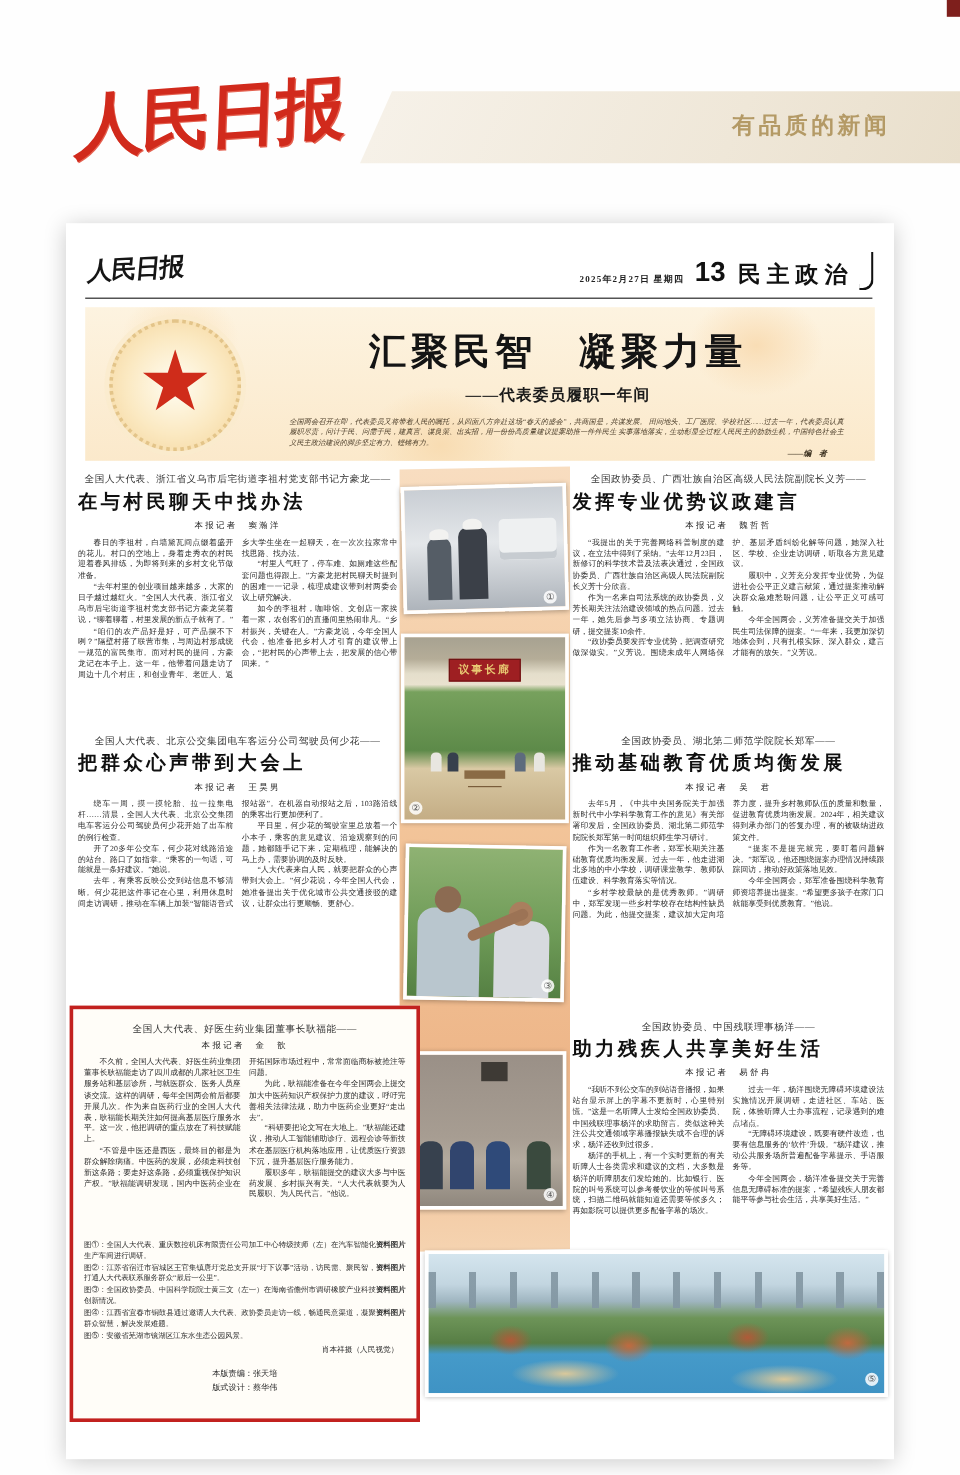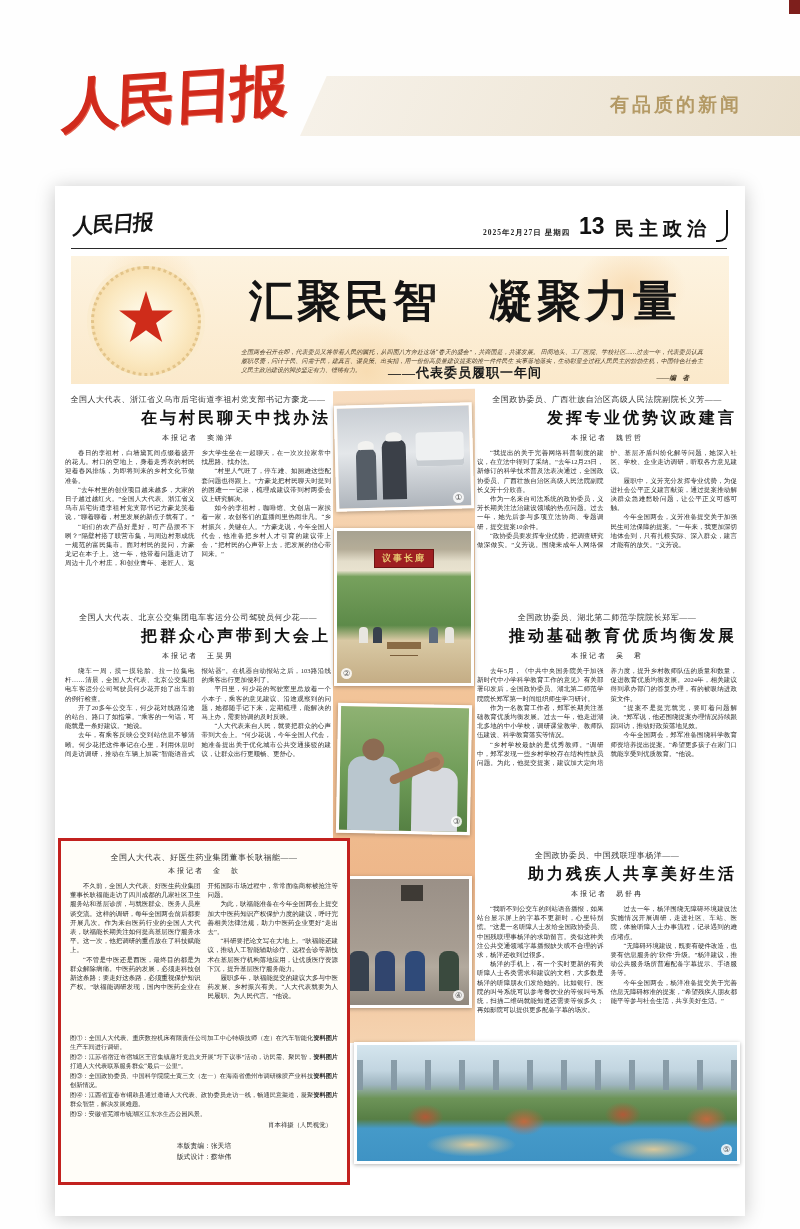--- a/index.html
+++ b/index.html
@@ -35,31 +35,31 @@
       radial-gradient(90px 70px at 45% 90%,#f8dcb2 0%,rgba(248,220,178,0) 70%),
       radial-gradient(80px 60px at 85% 25%,#f9ddb5 0%,rgba(249,221,181,0) 70%),
       linear-gradient(180deg,#fdf3e0 0%,#fbe9cb 100%);}
   .star-wrap{position:absolute;left:20px;top:10px;width:104px;height:104px;border-radius:50%;
     background:radial-gradient(circle,#fffdf2 0%,#fbe9c2 55%,#f4d49a 100%);
     border:3px dotted #e3c489;box-shadow:0 0 0 4px rgba(250,235,205,.8);}
   .star{position:absolute;left:24px;top:22px;width:56px;height:56px;background:#cf2c1a;
     clip-path:polygon(50% 0%,61% 35%,98% 35%,68% 57%,79% 91%,50% 70%,21% 91%,32% 57%,2% 35%,39% 35%);
     filter:drop-shadow(1px 2px 1px rgba(120,40,10,.45));}
   .banner-title{position:absolute;left:150px;right:20px;top:16px;text-align:center;
-    font-size:44px;font-weight:900;color:#141414;letter-spacing:4px;
+    font-size:31px;font-weight:900;color:#141414;letter-spacing:4px;
     font-family:"Liberation Sans","DejaVu Sans",sans-serif;}
   .banner-sub{position:absolute;left:150px;right:20px;top:64px;text-align:center;
-    font-size:13px;font-weight:bold;color:#1a1a1a;letter-spacing:1px;margin-top:44px;}
+    font-size:13px;font-weight:bold;color:#1a1a1a;letter-spacing:1px;}
   .banner-notes{position:absolute;left:170px;right:26px;top:92px;font-size:6px;line-height:9px;
     color:#4a3c28;font-style:italic;text-align:justify;}
   .banner-sign{position:absolute;right:40px;top:118px;font-size:6.5px;font-weight:bold;color:#3a2f1e;font-style:italic;}
   
   .article{position:absolute;overflow:hidden;}
   .kicker{text-align:center;font-size:8px;color:#333;letter-spacing:.5px;margin:6px 0 3px;}
-  .a-title{text-align:right;font-size:16px;font-weight:900;color:#101010;letter-spacing:3px;
+  .a-title{text-align:left;font-size:16px;font-weight:900;color:#101010;letter-spacing:3px;
     font-family:"Liberation Sans","DejaVu Sans",sans-serif;margin:1px 0 4px;}
   .a-title.red-title{color:#141414;}
   .byline{text-align:center;font-size:7px;color:#222;letter-spacing:2px;margin-bottom:5px;}
   .a-body{column-count:2;column-gap:7px;font-size:6.5px;line-height:9.2px;color:#2b2b2b;
     text-align:justify;height:100%;}
   .a-body p{margin:0;text-indent:2em;}
   .body-clip{overflow:hidden;}
   
   .red-box{position:absolute;left:3px;top:652px;width:292px;height:347px;
     border:3px solid #c2211f;background:#fffdf8;box-sizing:border-box;padding:5px 9px;overflow:hidden;}

